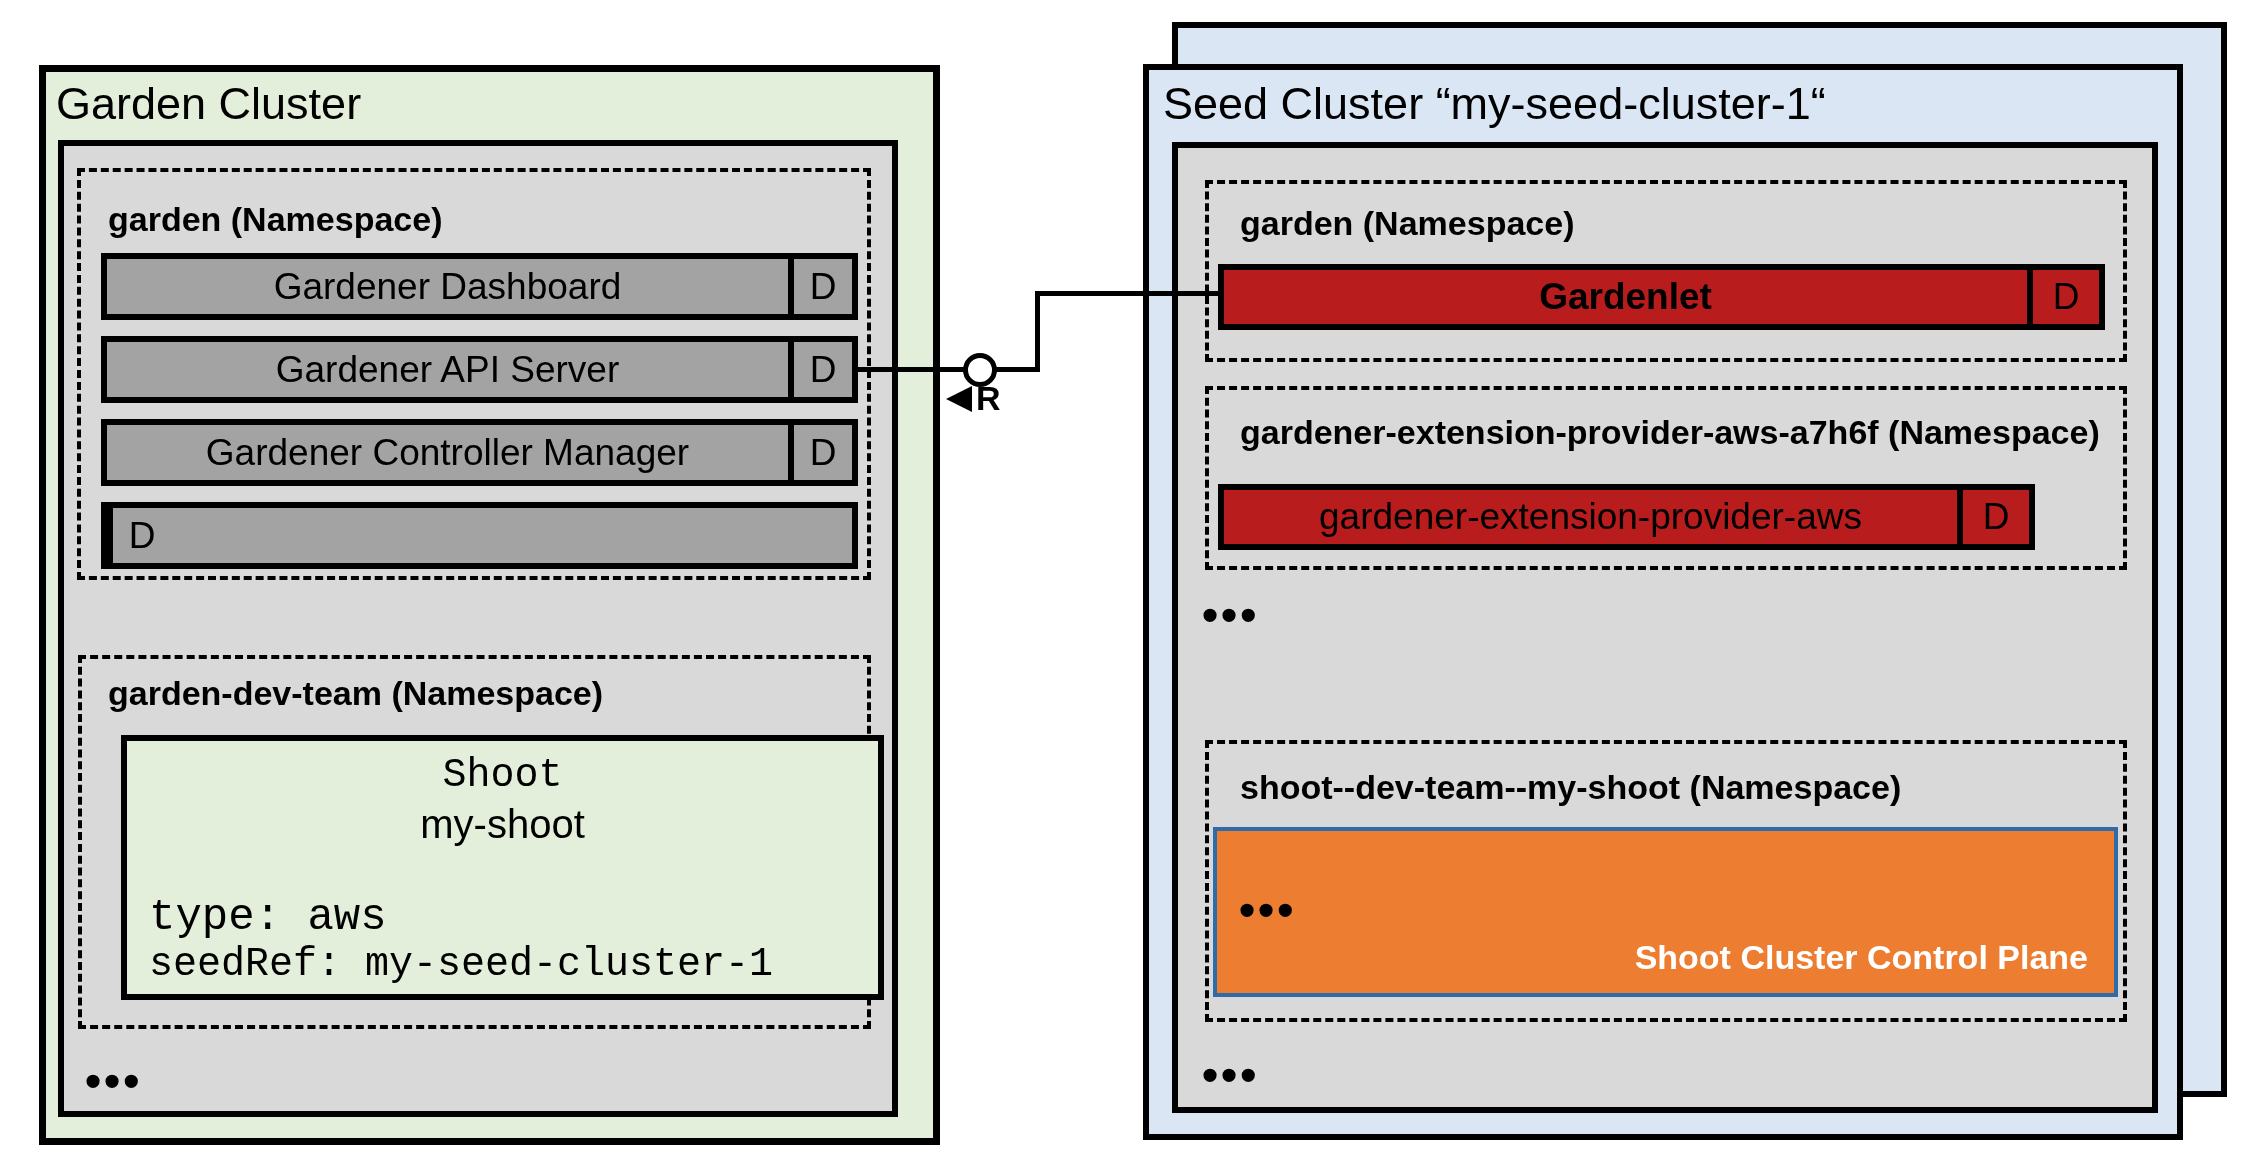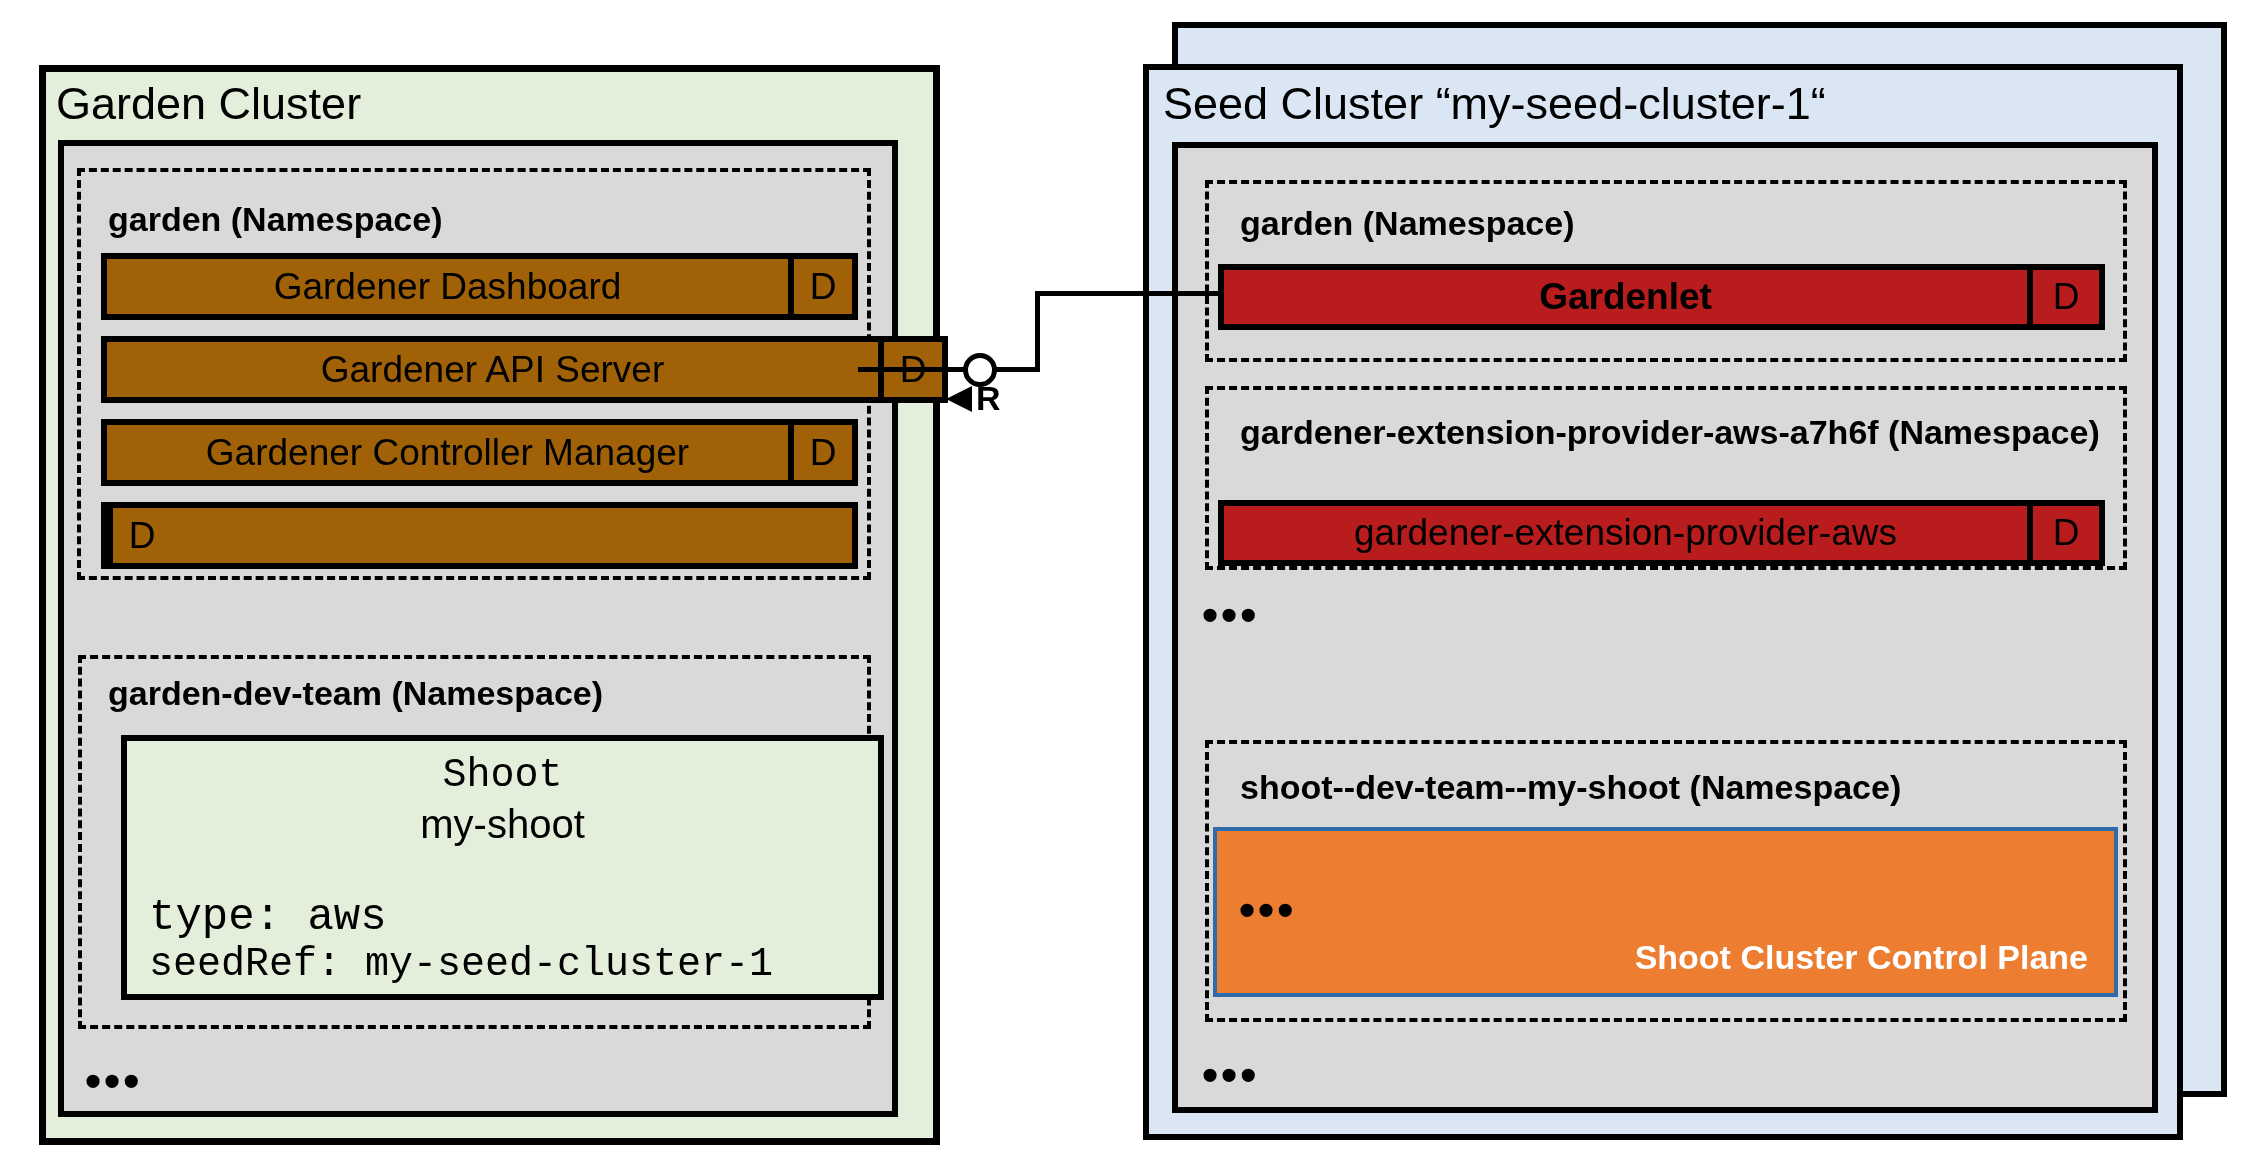--- a/index.html
+++ b/index.html
@@ -7,21 +7,21 @@
   #stage{position:relative;width:2262px;height:1174px;background:#ffffff;overflow:hidden;}
   .abs{position:absolute;box-sizing:border-box;}
   .b7{border:7px solid #000;}
   .b6{border:6px solid #000;}
   .dashed{border:4px dashed #000;}
   .green-bg{background:#e3efda;}
   .gray-bg{background:#d9d9d9;}
   .blue-bg{background:#dae6f3;}
   .cluster-title{font-size:45px;font-weight:400;white-space:nowrap;}
   .ns-label{font-size:34px;font-weight:700;white-space:nowrap;}
-  .comp-row{display:flex;align-items:stretch;border:6px solid #000;background:#a16207;}
+  .comp-row{display:flex;align-items:stretch;border:6px solid #000;background:#a3a3a3;}
   .comp-row .lbl{flex:1;display:flex;align-items:center;justify-content:center;font-size:37px;}
   .comp-row .dbox{border-left:6px solid #000;display:flex;align-items:center;justify-content:center;font-size:37px;}
   .comp-row.orange{background:#b91c1c;}
   .bold{font-weight:700;}
   .mono{font-family:"Liberation Mono",monospace;}
   .dots{font-size:46px;font-weight:700;letter-spacing:3px;line-height:1;}
   .line{background:#000;}
   .shoot-box{background:#e3efda;border:6px solid #000;}
   .shoot-kind{margin-top:12px;text-align:center;font-size:40px;line-height:46px;}
   .shoot-name{text-align:center;font-size:40px;line-height:50px;}
@@ -48,21 +48,21 @@
 
   <div class="abs dashed" style="left:1205px;top:180px;width:922px;height:182px;"></div>
   <div class="abs ns-label" style="left:1240px;top:204px;">garden (Namespace)</div>
   <div class="abs comp-row orange" style="left:1218px;top:264px;width:887px;height:66px;">
     <div class="lbl bold">Gardenlet</div>
     <div class="dbox" style="width:66px;">D</div>
   </div>
 
   <div class="abs dashed" style="left:1205px;top:386px;width:922px;height:184px;"></div>
   <div class="abs ns-label" style="left:1240px;top:413px;">gardener-extension-provider-aws-a7h6f (Namespace)</div>
-  <div class="abs comp-row orange" style="left:1218px;top:500px;width:887px;height:66px;">
+  <div class="abs comp-row orange" style="left:1218px;top:484px;width:817px;height:66px;">
     <div class="lbl">gardener-extension-provider-aws</div>
     <div class="dbox" style="width:66px;">D</div>
   </div>
 
   <div class="abs dots" style="left:1202px;top:592px;">•••</div>
 
   <div class="abs dashed" style="left:1205px;top:740px;width:922px;height:282px;"></div>
   <div class="abs ns-label" style="left:1240px;top:768px;">shoot--dev-team--my-shoot (Namespace)</div>
   <div class="abs cp-box" style="left:1213px;top:827px;width:905px;height:170px;">
     <div class="dots cp-dots">•••</div>
@@ -76,21 +76,21 @@
 
   <div class="abs b6 gray-bg" style="left:58px;top:140px;width:840px;height:977px;"></div>
 
   <div class="abs dashed" style="left:77px;top:168px;width:794px;height:412px;"></div>
   <div class="abs ns-label" style="left:108px;top:200px;">garden (Namespace)</div>
 
   <div class="abs comp-row" style="left:101px;top:253px;width:757px;height:67px;">
     <div class="lbl">Gardener Dashboard</div>
     <div class="dbox" style="width:58px;">D</div>
   </div>
-  <div class="abs comp-row" style="left:101px;top:336px;width:847px;height:67px;">
+  <div class="abs comp-row" style="left:101px;top:336px;width:757px;height:67px;">
     <div class="lbl">Gardener API Server</div>
     <div class="dbox" style="width:58px;">D</div>
   </div>
   <div class="abs comp-row" style="left:101px;top:419px;width:757px;height:67px;">
     <div class="lbl">Gardener Controller Manager</div>
     <div class="dbox" style="width:58px;">D</div>
   </div>
   <div class="abs comp-row" style="left:101px;top:502px;width:757px;height:67px;">
     <div class="dbox" style="width:58px;">D</div>
   </div>

